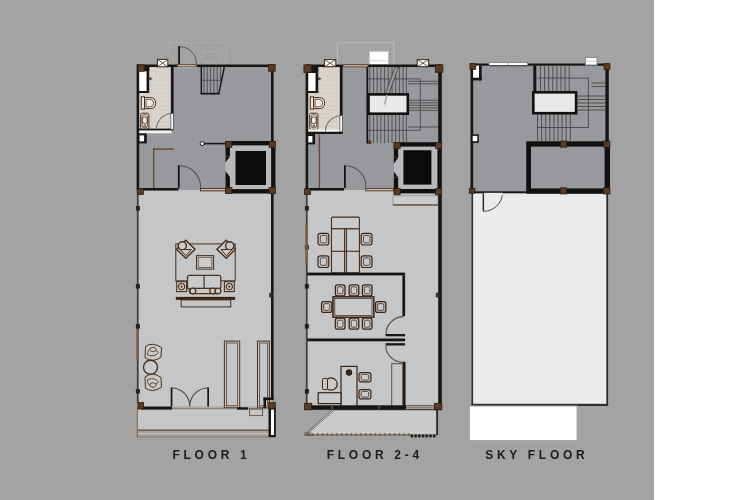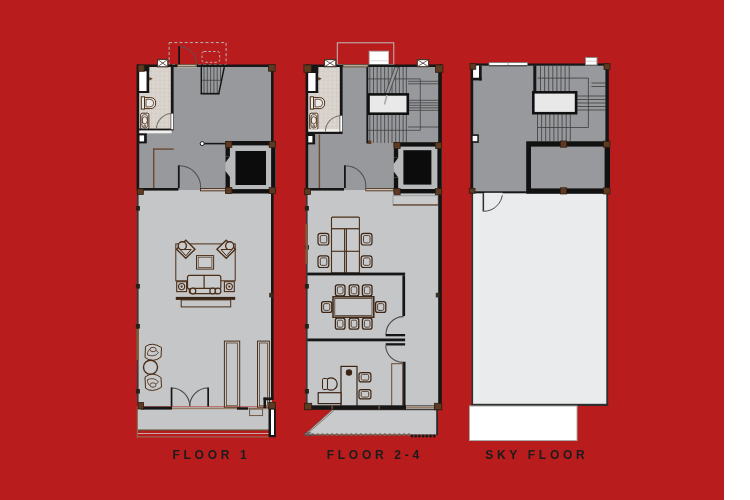--- a/index.html
+++ b/index.html
@@ -1,16 +1,16 @@
 <!DOCTYPE html>
 <html><head>
 <meta charset="utf-8">
 <style>
   html,body{margin:0;padding:0;background:#ffffff;}
-  #stage{position:relative;width:724px;height:500px;background:#b91c1c;overflow:hidden;}
+  #stage{position:relative;width:654px;height:500px;background:#a3a3a3;overflow:hidden;}
   svg{position:absolute;top:0;left:0;}
   text{font-family:"Liberation Sans",sans-serif;font-weight:bold;fill:#1c1c1c;}
 </style>
 </head>
 <body>
 <div id="stage">
 <svg width="750" height="500" viewBox="0 0 750 500">
 <defs>
   <pattern id="tile" width="4.2" height="4.2" patternUnits="userSpaceOnUse">
     <rect width="4.2" height="4.2" fill="#dbd5d0"></rect>

